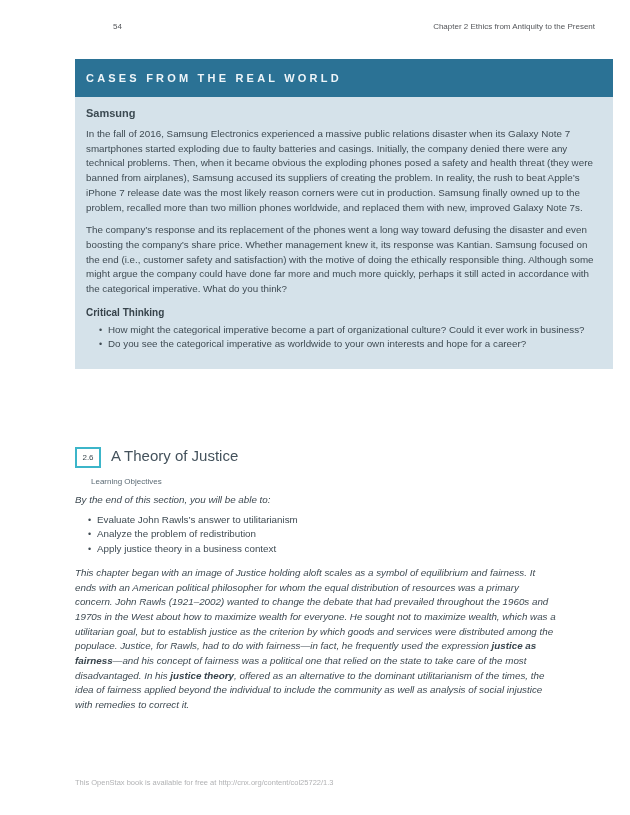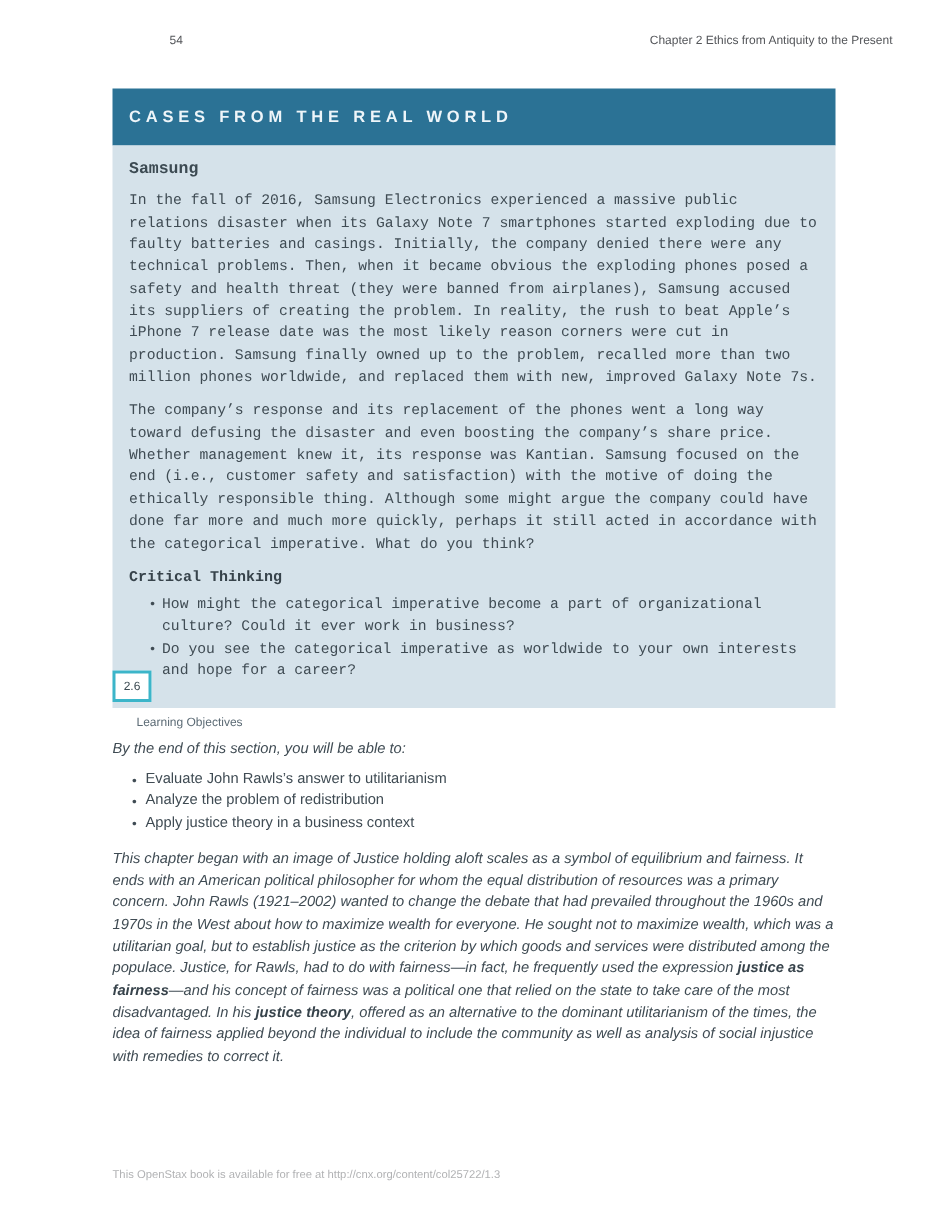--- a/index.html
+++ b/index.html
@@ -12,28 +12,28 @@
     color:#3f4b53;
     overflow:hidden;
   }
   
   .running-header {
     position:absolute; top:22px; left:75px; width:482px;
     display:flex; justify-content:space-between;
     font-size:8px; color:#54565a;margin-left:38px;
   }
   
-  .case-box { position:absolute; top:59px; left:75px; width:482px; }
+  .case-box { position:absolute; top:59px; left:75px; width:538px; }
   .case-banner {
     height:38px; background:#2b7295; color:#eef5f9;
     display:flex; align-items:center;
     padding-left:11px;
     font-size:11px; font-weight:bold; letter-spacing:3.2px;
   }
-  .case-body { background:#d5e2ea; padding:10px 11px 17px 11px;font-family:Liberation Mono, monospace; }
+  .case-body { background:#d5e2ea; padding:10px 11px 17px 11px; }
   .case-title {
     font-size:11px; font-weight:600; color:#3c4a52;
     margin-bottom:8px;
   }
   .case-body p, .section p {
     font-size:9.8px; line-height:14.7px; color:#3f4b53;
   }
   .case-body p.case-para { margin-bottom:8px; }
   .ct-label { font-size:10px; font-weight:bold; color:#37434b; margin:10px 0 5px; }
   ul.dotlist { list-style:none; }
@@ -95,20 +95,21 @@
           <span class="dot">•</span>
           <span class="li-text">Do you see the categorical imperative as worldwide to your own interests and hope for a career?</span>
         </li>
       </ul>
     </div>
   </div>
 
   <div class="section">
     <div class="section-heading">
       <span class="section-badge">2.6</span>
+      <span class="section-title">A Theory of Justice</span>
     </div>
     <div class="lo-label">Learning Objectives</div>
     <p class="lo-intro">By the end of this section, you will be able to:</p>
     <ul class="dotlist objectives">
       <li>
         <span class="dot">•</span>
         <span class="li-text">Evaluate John Rawls’s answer to utilitarianism</span>
       </li>
       <li>
         <span class="dot">•</span>

